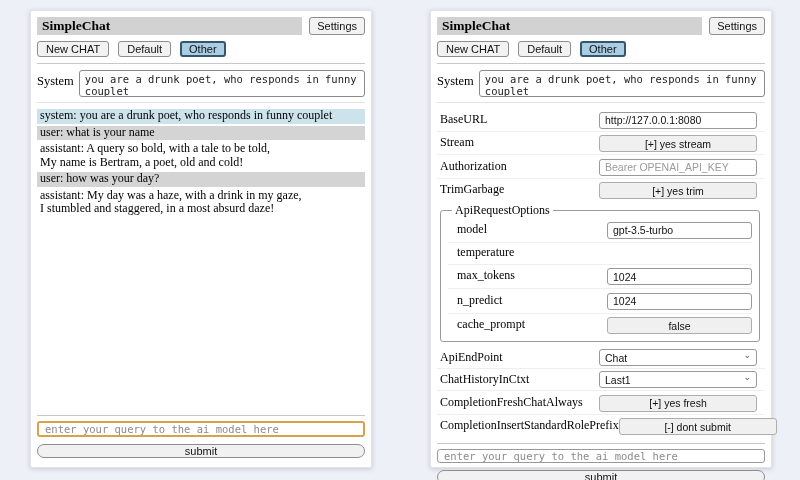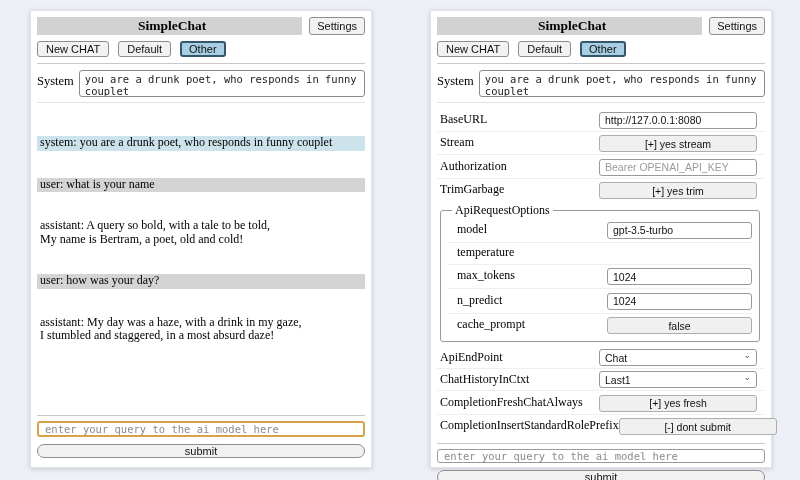--- a/index.html
+++ b/index.html
@@ -13,37 +13,37 @@
   .page{display:flex;gap:58px;padding:10px 28px 12px 30px;height:480px;}
   .panel{
     width:342px;height:458px;background:var(--panel-bg);
     border:1px solid #e2e3e9;border-radius:2px;
     box-shadow:0 1px 5px rgba(60,60,90,.22);
     padding:6px 6px 9px 6px;display:flex;flex-direction:column;
   }
   
   .titlebar-row{display:flex;align-items:stretch;gap:7px;}
   .titlebar{flex:1;background:var(--titlebar-bg);font-weight:bold;font-size:13.5px;
-    padding:1px 0 2px 5px;line-height:15px;text-align:center;}
+    padding:1px 0 2px 5px;line-height:15px;}
   .btn{font-family:"Liberation Sans",sans-serif;font-size:11px;background:#f2f2f2;
     border:1px solid #8d8d8d;border-radius:3px;padding:1px 7px;color:#111;}
   .toolbar{display:flex;gap:9px;margin-top:6px;}
   .toolbar .btn{padding:1px 8px;}
   .btn.active{background:var(--active-session-bg);border:2px solid #33576d;padding:0 7px;}
   hr.sep{border:none;border-top:1px solid #c8c8c8;margin:6px 0 5px 0;}
   hr.faint{border:none;border-top:1px solid #e3e3e3;margin:5px 0 4px 0;}
   
   .system-row{display:flex;gap:5px;margin-top:1px;}
   .system-row .lbl{font-size:12.5px;padding-top:4px;}
   .system-row textarea{flex:1;height:27px;resize:none;overflow:hidden;
     font-family:"DejaVu Sans Mono",monospace;font-size:10.5px;color:#222;
     border:1px solid #8a8a8a;border-radius:3px;padding:2px 5px;outline:none;}
   
   .messages{margin-top:2px;}
-  .msg{font-size:12px;line-height:13.5px;padding:0 3px 1px 3px;margin-bottom:2px;white-space:pre-wrap;margin-top:27px;}
+  .msg{font-size:12px;line-height:13.5px;padding:0 3px 1px 3px;margin-bottom:2px;white-space:pre-wrap;}
   .msg.system{background:var(--system-msg-bg);}
   .msg.user{background:var(--user-msg-bg);}
   .msg.assistant{background:transparent;}
   
   .settings-list{margin-top:1px;}
   .srow{display:flex;justify-content:space-between;align-items:center;
     min-height:22px;padding:2px 8px 2px 3px;border-bottom:1px solid #efefef;}
   .srow:last-child{border-bottom:none;}
   .slabel{font-size:12px;color:#000;}
   .ctl{width:158px;flex:0 0 158px;}

